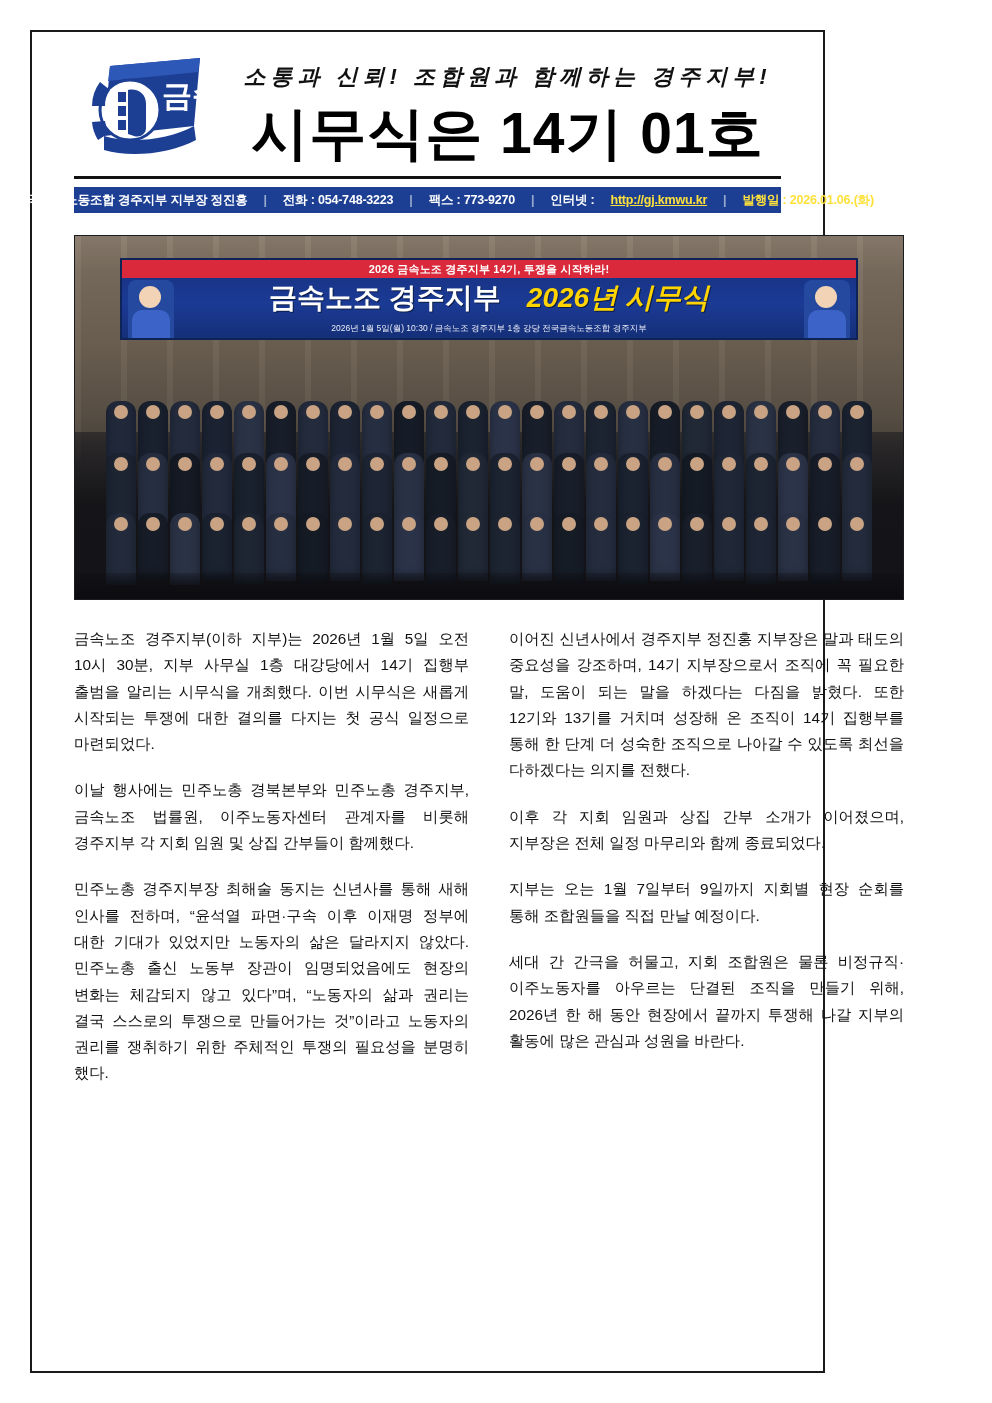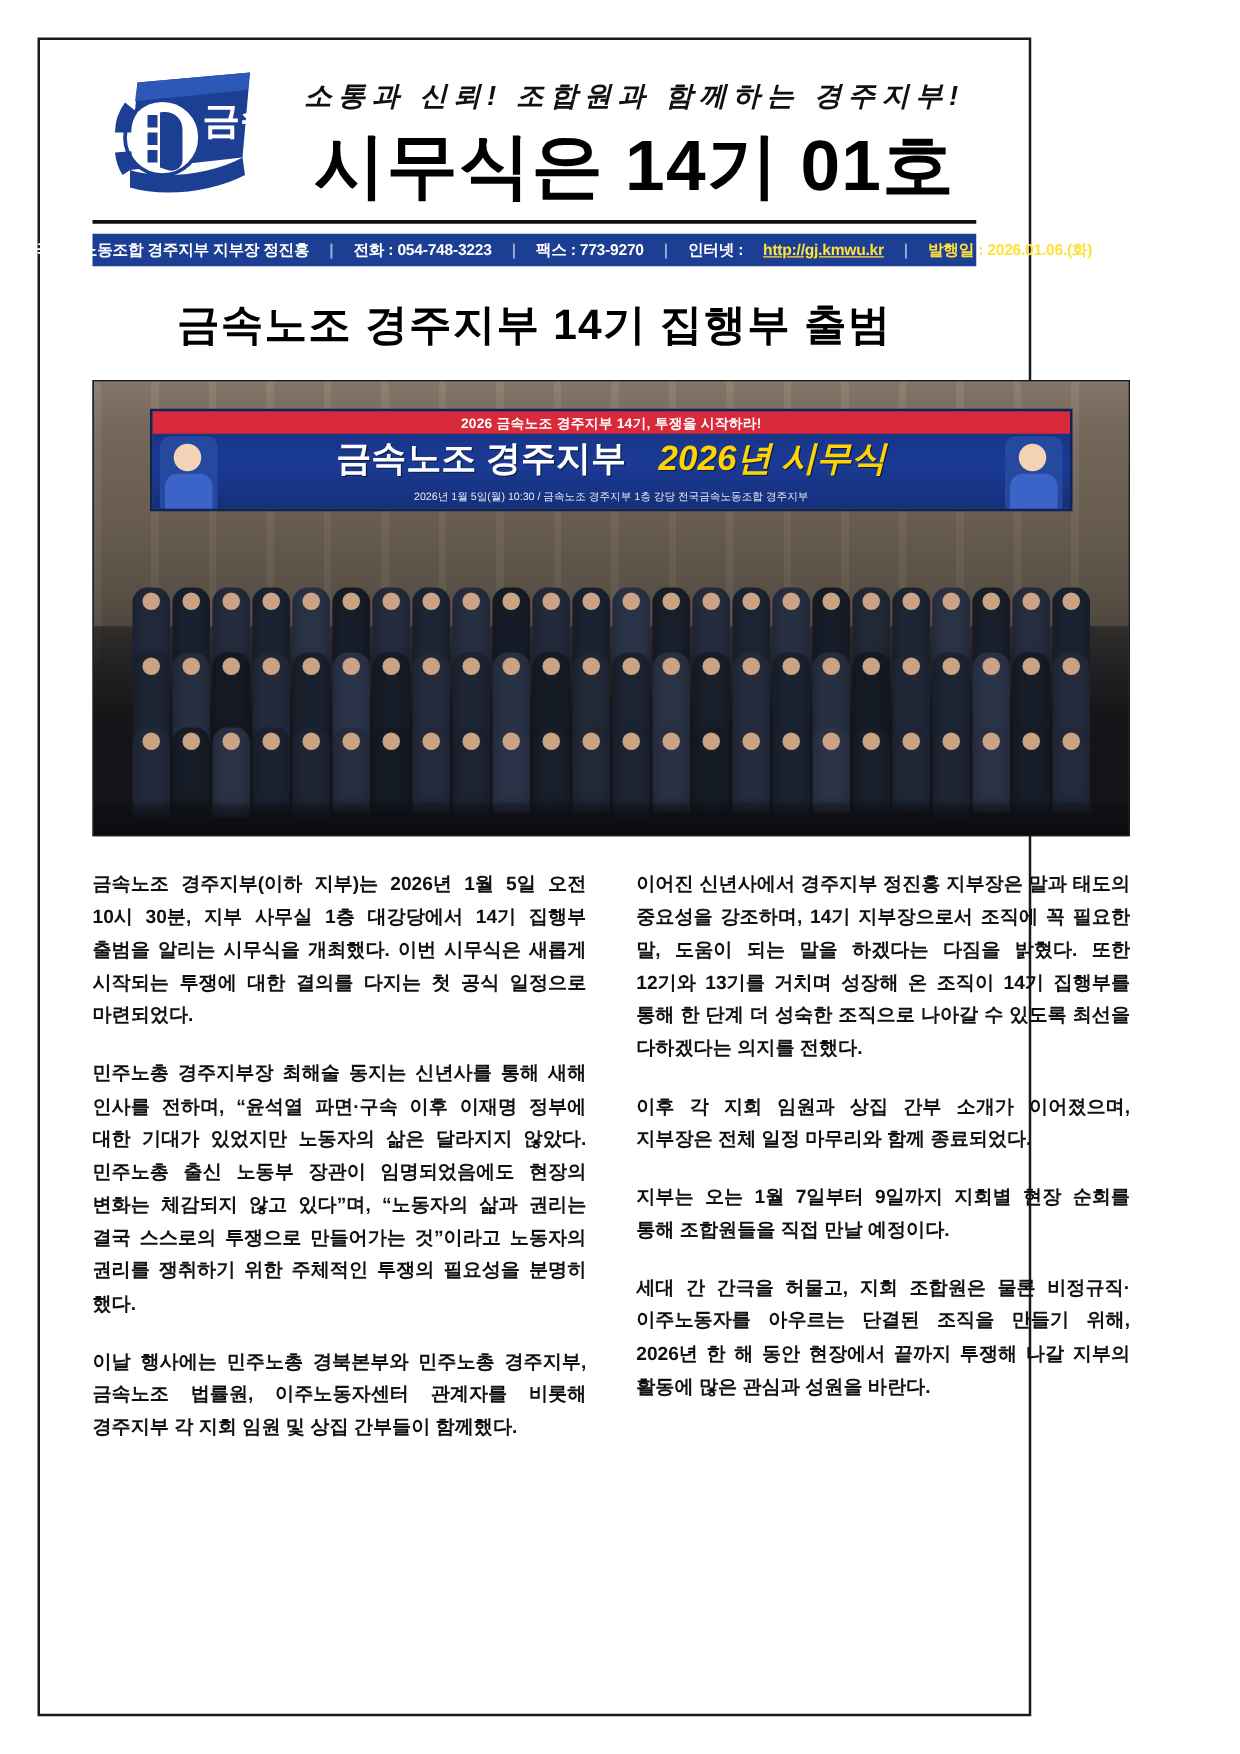--- a/index.html
+++ b/index.html
@@ -245,21 +245,20 @@
     left: 0; right: 0; bottom: 0; height: 26px;
     background: linear-gradient(180deg, rgba(10,10,12,0.2), #0c0c10);
   }
 
   
   .columns {
     display: flex;
     gap: 40px;
     margin: 26px auto 0 auto;
     width: 830px;
-    font-weight: bold;
   }
   .col {
     flex: 1 1 0;
     min-width: 0;
   }
   .col p {
     margin: 0 0 20px 0;
     font-size: 15.3px;
     line-height: 1.72;
     text-align: justify;
@@ -307,21 +306,20 @@
       <span class="sep">|</span>
       <span>팩스 : 773-9270</span>
       <span class="sep">|</span>
       <span>인터넷 :</span>
       <a class="link" href="#">http://gj.kmwu.kr</a>
       <span class="sep">|</span>
       <span class="date">발행일 : 2026.01.06.(화)</span>
     </div>
 
     <div class="headline">
-      <div>금속노조 경주지부 14기 집행부 출범</div>
     </div>
 
     <div class="photo">
       <div class="hall"></div>
       <div class="hall-columns"></div>
       <div class="stage-dark"></div>
 
       <div class="banner">
         <div class="banner-figure left"></div>
         <div class="banner-figure right"></div>
@@ -413,22 +411,22 @@
             <div class="p" style="height:68px;background:#232b3c"></div>
         </div>
       </div>
 
       <div class="photo-cap-floor"></div>
     </div>
 
     <div class="columns">
       <div class="col">
         <p>금속노조 경주지부(이하 지부)는 2026년 1월 5일 오전 10시 30분, 지부 사무실 1층 대강당에서 14기 집행부 출범을 알리는 시무식을 개최했다. 이번 시무식은 새롭게 시작되는 투쟁에 대한 결의를 다지는 첫 공식 일정으로 마련되었다.</p>
+        <p>이날 행사에는 민주노총 경북본부와 민주노총 경주지부, 금속노조 법률원, 이주노동자센터 관계자를 비롯해 경주지부 각 지회 임원 및 상집 간부들이 함께했다.</p>
         <p>민주노총 경주지부장 최해술 동지는 신년사를 통해 새해 인사를 전하며, “윤석열 파면·구속 이후 이재명 정부에 대한 기대가 있었지만 노동자의 삶은 달라지지 않았다. 민주노총 출신 노동부 장관이 임명되었음에도 현장의 변화는 체감되지 않고 있다”며, “노동자의 삶과 권리는 결국 스스로의 투쟁으로 만들어가는 것”이라고 노동자의 권리를 쟁취하기 위한 주체적인 투쟁의 필요성을 분명히 했다.</p>
-        <p>이날 행사에는 민주노총 경북본부와 민주노총 경주지부, 금속노조 법률원, 이주노동자센터 관계자를 비롯해 경주지부 각 지회 임원 및 상집 간부들이 함께했다.</p>
       </div>
       <div class="col">
         <p>이어진 신년사에서 경주지부 정진홍 지부장은 말과 태도의 중요성을 강조하며, 14기 지부장으로서 조직에 꼭 필요한 말, 도움이 되는 말을 하겠다는 다짐을 밝혔다. 또한 12기와 13기를 거치며 성장해 온 조직이 14기 집행부를 통해 한 단계 더 성숙한 조직으로 나아갈 수 있도록 최선을 다하겠다는 의지를 전했다.</p>
         <p>이후 각 지회 임원과 상집 간부 소개가 이어졌으며, 지부장은 전체 일정 마무리와 함께 종료되었다.</p>
         <p>지부는 오는 1월 7일부터 9일까지 지회별 현장 순회를 통해 조합원들을 직접 만날 예정이다.</p>
         <p>세대 간 간극을 허물고, 지회 조합원은 물론 비정규직·이주노동자를 아우르는 단결된 조직을 만들기 위해, 2026년 한 해 동안 현장에서 끝까지 투쟁해 나갈 지부의 활동에 많은 관심과 성원을 바란다.</p>
       </div>
     </div>
 
   </div>

